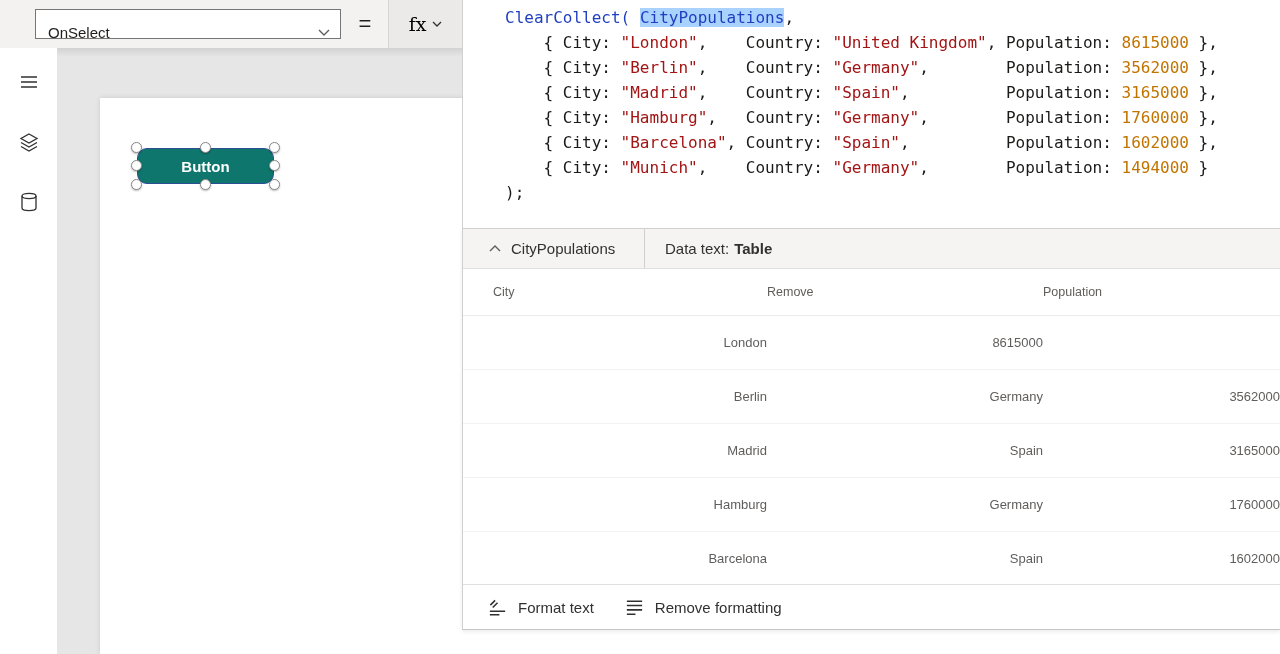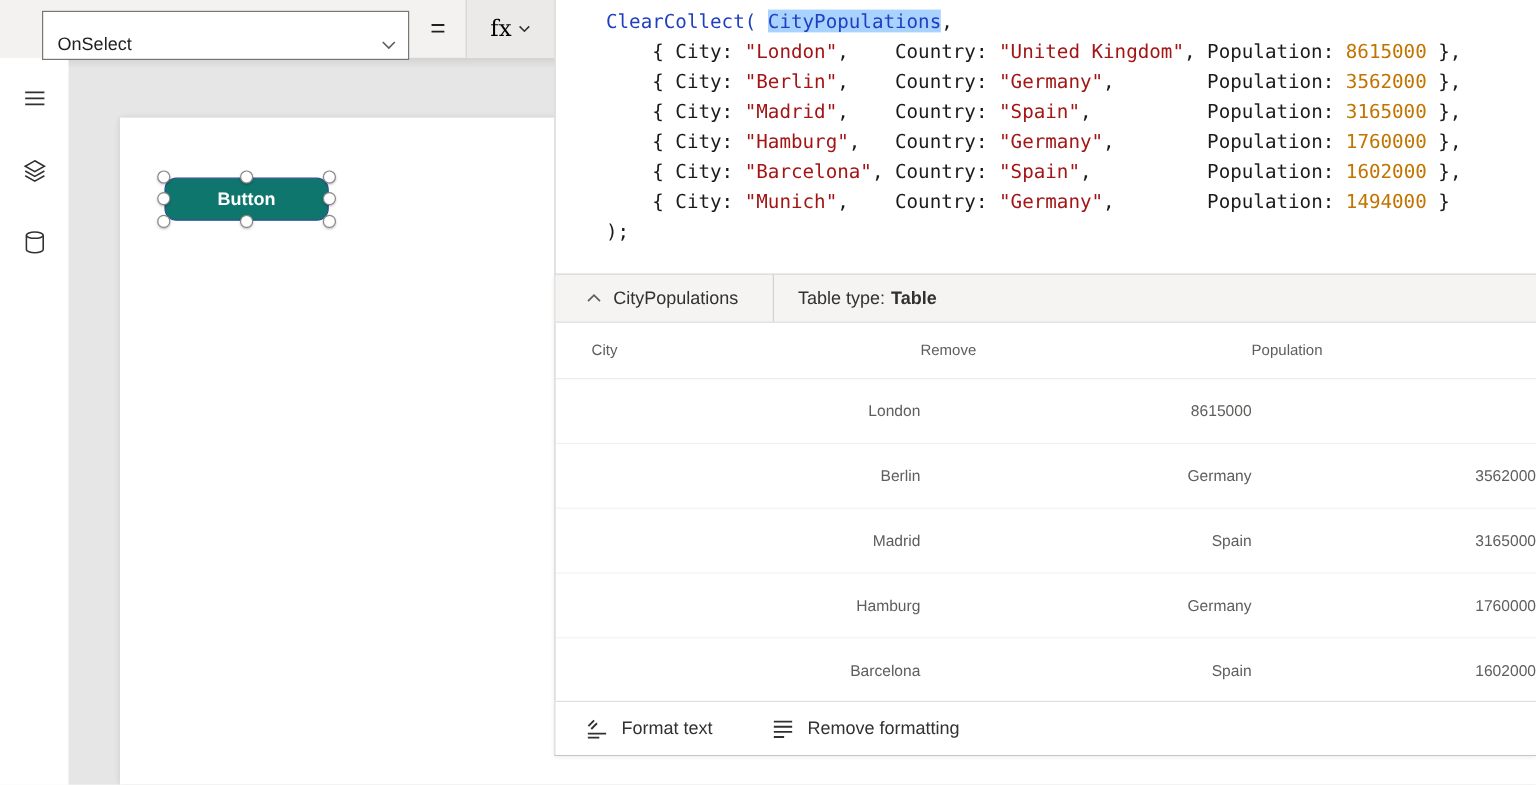--- a/index.html
+++ b/index.html
@@ -24,21 +24,21 @@
   .h-bl{left:-6px;bottom:-6px} .h-bm{left:calc(50% - 6px);bottom:-6px} .h-br{right:-6px;bottom:-6px}
 
   
   .rail { position:absolute; left:0; top:48px; width:57px; bottom:0; background:#fff;
       display:flex; flex-direction:column; align-items:center; padding-top:10px; gap:12px; }
   .rail-btn { width:48px; height:48px; display:flex; align-items:center; justify-content:center;
       background:none; border:none; color:#323130; cursor:pointer; }
 
   
   .topbar { position:absolute; left:0; top:0; width:462px; height:48px; background:#f3f2f1; }
-  .prop-select { position:absolute; left:35px; top:9px; width:306px; height:41px; background:#fff;
+  .prop-select { position:absolute; left:35px; top:9px; width:306px; height:30px; background:#fff;
       border:1px solid #767676; display:flex; align-items:center; padding:16px 10px 0 12px;
       font-size:15px; color:#201f1e; cursor:pointer; }
   .prop-value { flex:1; }
   .equals { position:absolute; left:350px; top:8px; width:30px; height:32px;
       display:flex; align-items:center; justify-content:center; font-size:22px; color:#201f1e; }
   .fx-box { position:absolute; left:388px; top:0; width:74px; height:48px; background:#eceae8;
       border-left:1px solid #d8d6d4; display:flex; align-items:center; justify-content:center;
       gap:6px; cursor:pointer; }
   .fx-label { font-family:"DejaVu Serif","Liberation Serif",serif; 
       font-size:19px; color:#000000; }
@@ -66,21 +66,21 @@
   .datatype { display:flex; align-items:center; padding-left:20px; font-size:15px; color:#323130; }
   .datatype b { margin-left:5px; }
 
   .table { flex:1; overflow:hidden; }
   .thead { display:grid; grid-template-columns:274px 276px 1fr; padding-left:30px; height:47px;
       align-items:center; border-bottom:1px solid #edebe9; color:#605e5c; font-size:12.5px; }
   .trow { display:grid; grid-template-columns:274px 276px 1fr; padding-left:30px; height:54px;
       align-items:center; border-bottom:1px solid #f3f2f1; color:#605e5c; font-size:13px;text-align:right; }
 
   .panel-footer { height:45px; flex:none; border-top:1px solid #e1dfdd; background:#fff;
-      display:flex; align-items:center; gap:48px; padding-left:24px; }
+      display:flex; align-items:center; gap:30px; padding-left:24px; }
   .footer-btn { display:flex; align-items:center; gap:10px; background:none; border:none;
       font-size:15px; color:#323130; font-family:inherit; cursor:pointer; }
 </style>
 </head>
 <body>
 
 <div class="app">
 
   <div class="canvas">
     <div class="artboard"></div>
@@ -149,21 +149,21 @@
 
   <div class="result-panel">
     <div class="panel-header">
       <div class="collection">
         <svg width="12" height="7" viewBox="0 0 12 7" fill="none" stroke="#605e5c" stroke-width="1.4">
             <path d="M1 6l5-5 5 5"></path>
           </svg>
         <span>CityPopulations</span>
       </div>
       <div class="datatype">
-        <span>Table type:</span>
+        <span>Data text:</span>
         <b>Table</b>
       </div>
     </div>
 
     <div class="table">
       <div class="thead">
           <div>City</div>
           <div>Remove</div>
           <div>Population</div>
         </div>

